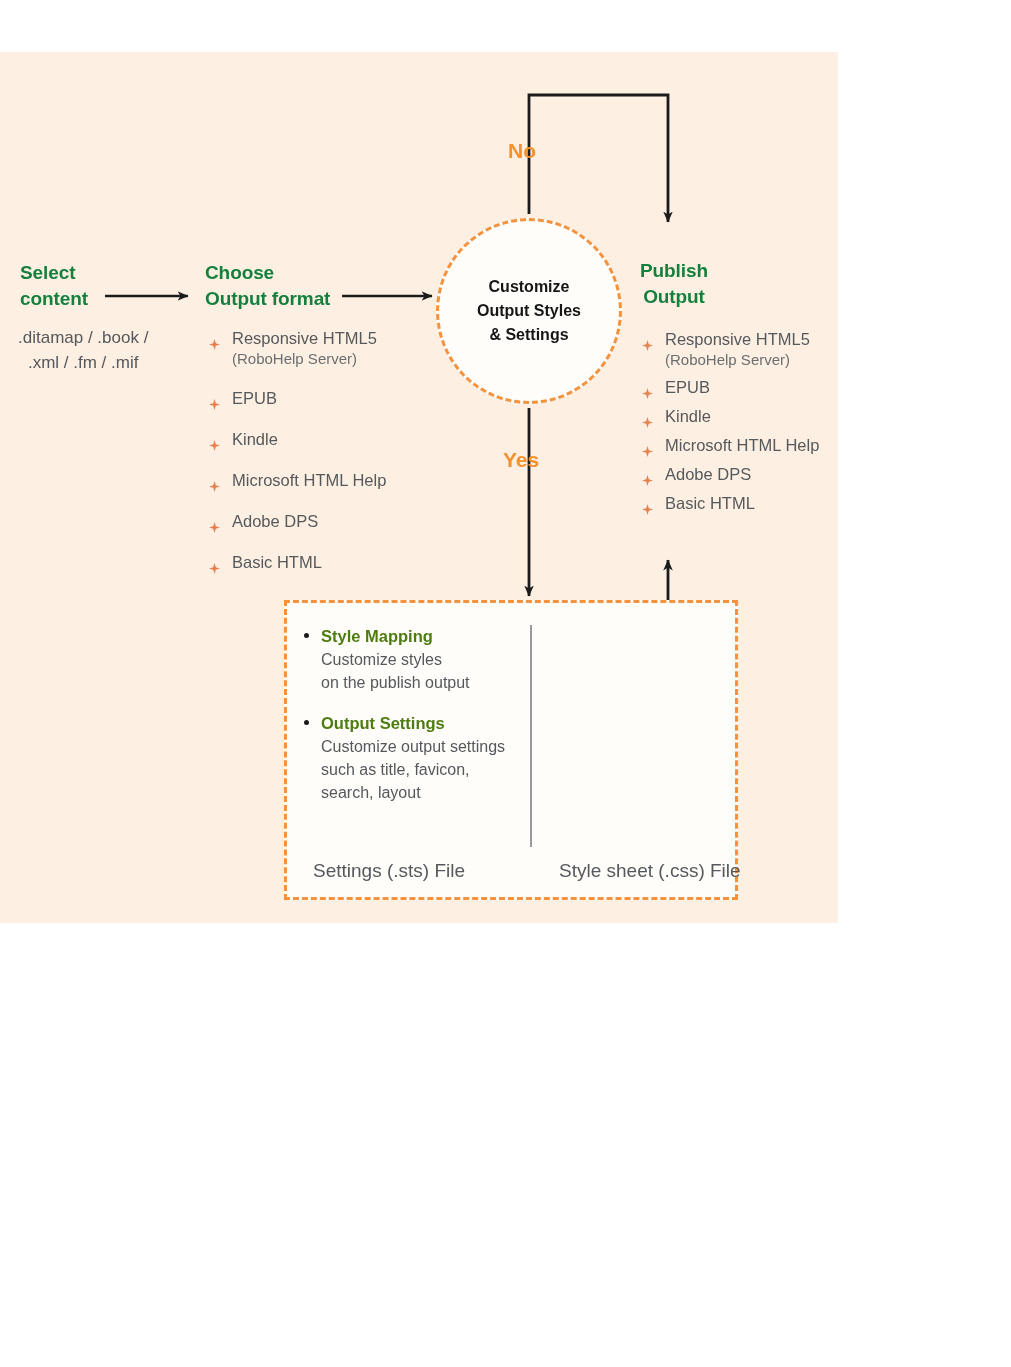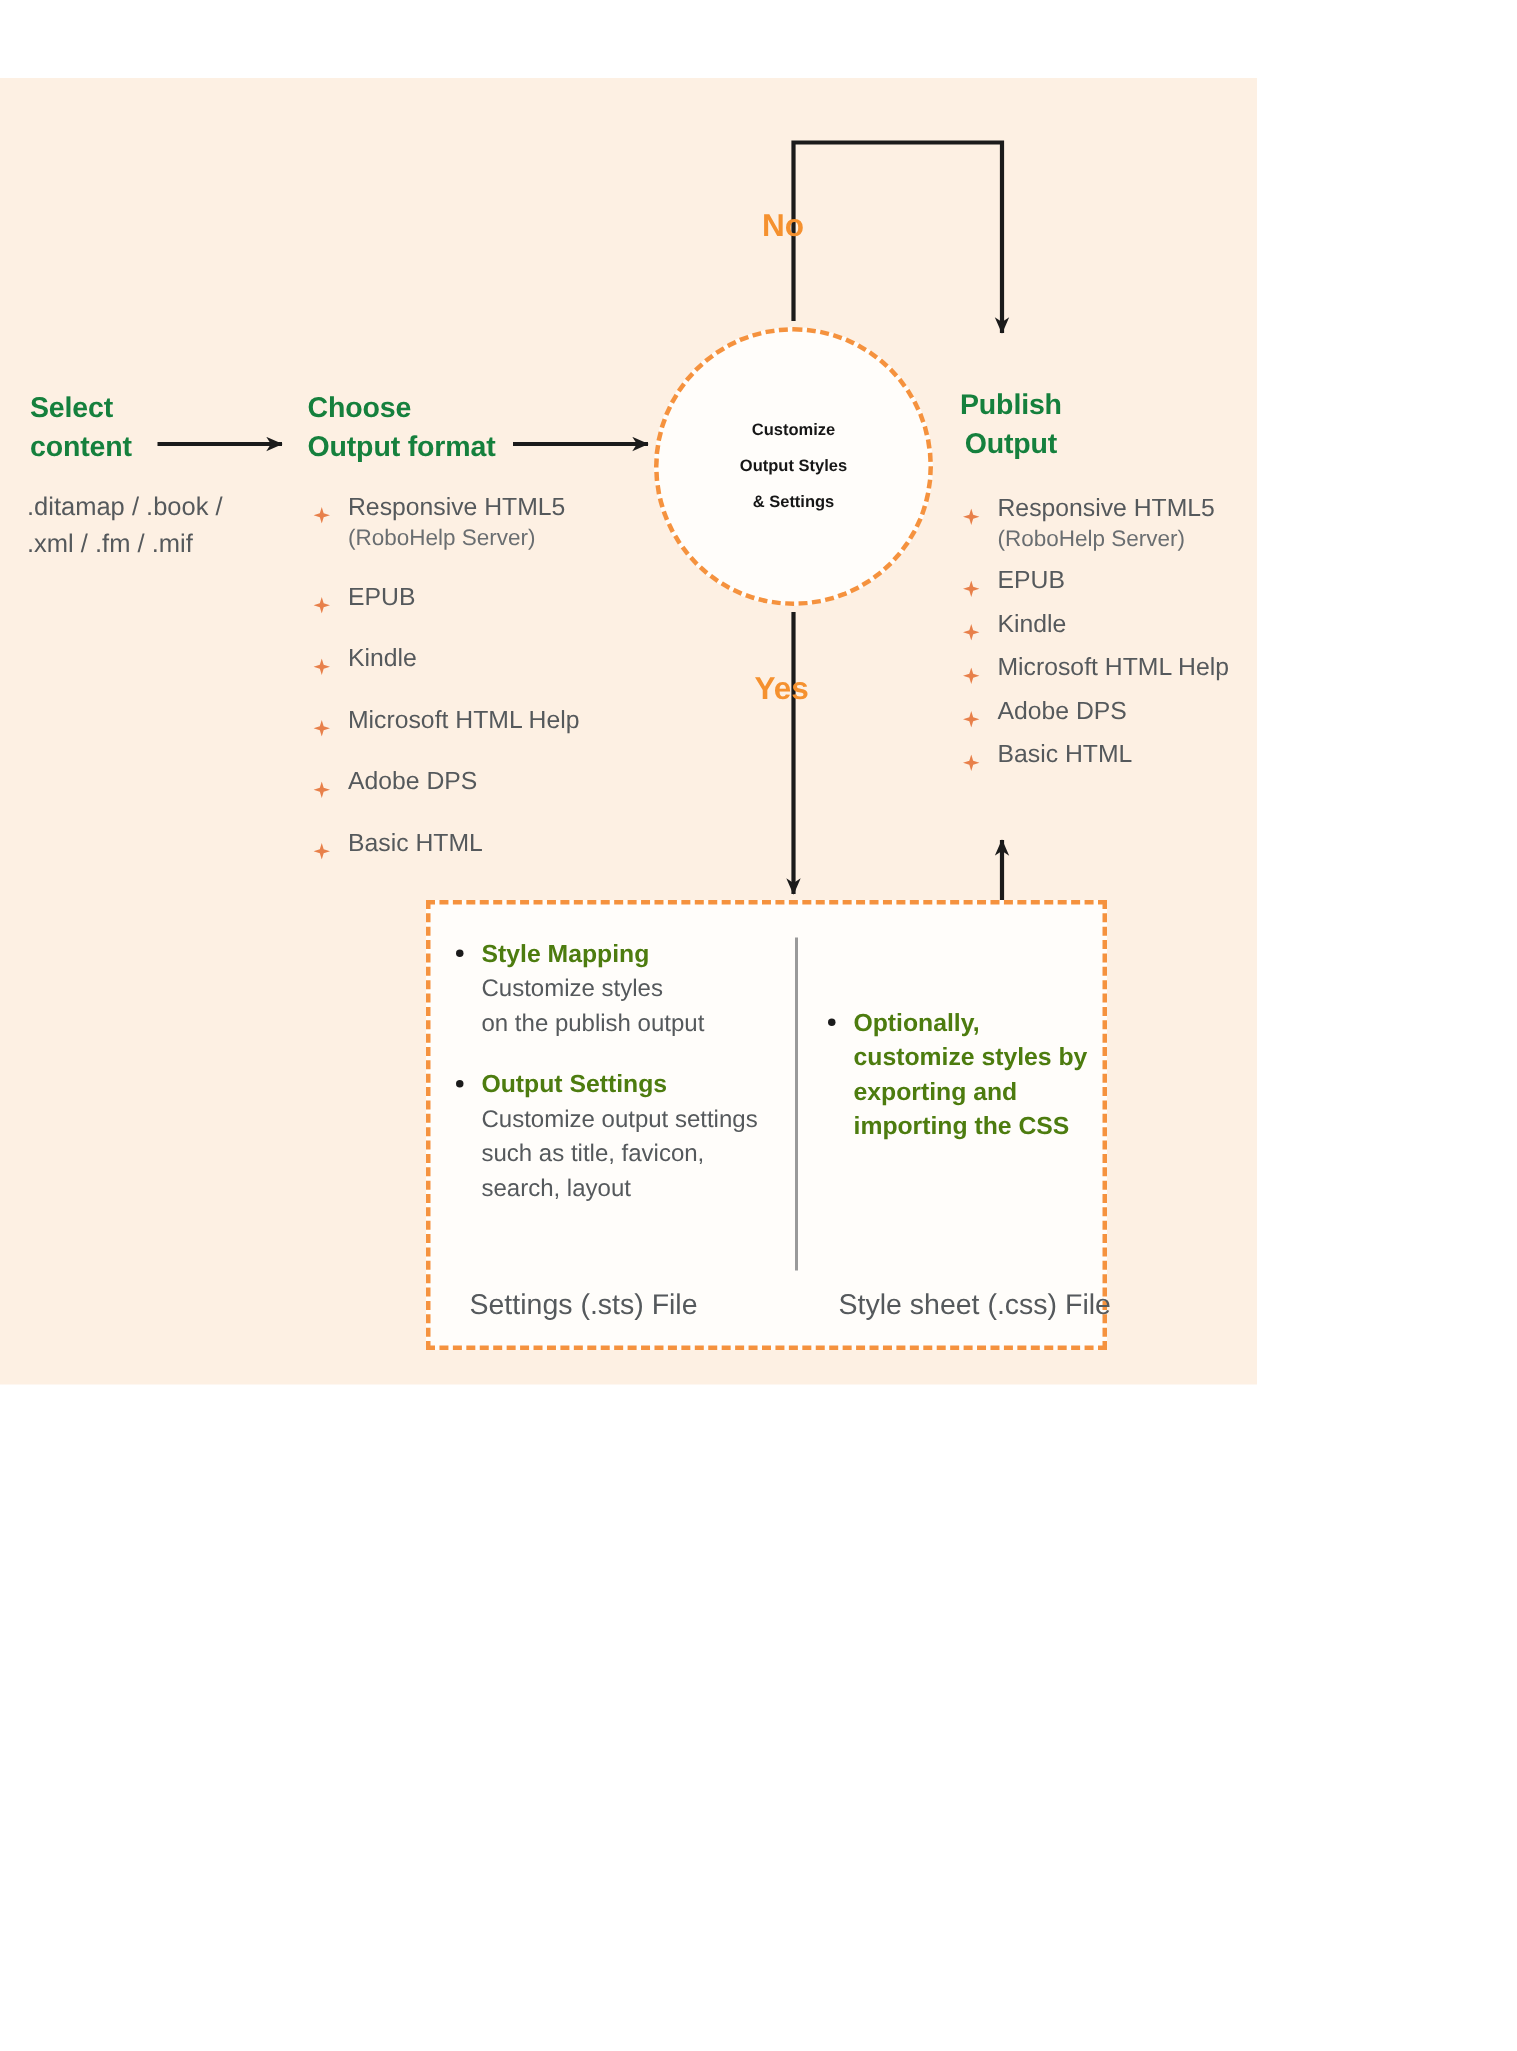--- a/index.html
+++ b/index.html
@@ -92,21 +92,21 @@
     box-sizing: border-box;
   }
   .circle-text {
     position: absolute;
     left: 0;
     top: 50%;
     transform: translateY(-50%);
     width: 100%;
     text-align: center;
     font-weight: bold;
-    font-size: 11px;
+    font-size: 16px;
     line-height: 24px;
     color: #161616;
   }
   .branch-label {
     position: absolute;
     color: #f5912f;
     font-weight: bold;
     font-size: 21px;
   }
   .panel {
@@ -221,21 +221,21 @@
     </g>
     <g>
       <line x1="639" y1="852" x2="639" y2="824" stroke="#f5912f" stroke-width="4" marker-end="url(#ah-orange)"></line>
     </g>
   </svg>
 
   <div class="node-head" style="left:20px; top:260px;">
     <div>Select</div>
     <div>content</div>
   </div>
-  <div class="node-sub" style="left:18px; top:325px;">
+  <div class="node-sub" style="left:18px; top:325px;text-align:center;">
     <div>.ditamap / .book /</div>
     <div>.xml / .fm / .mif</div>
   </div>
 
   <div class="node-head" style="left:205px; top:260px;">
     <div>Choose</div>
     <div>Output format</div>
   </div>
 
   <ul class="fmt-list list-left" style="left:205px; top:328px; width:230px;">
@@ -368,26 +368,18 @@
         <span class="b-body">on the publish output</span>
       </li>
       <li>
         <span class="b-title">Output Settings</span>
         <span class="b-body">Customize output settings</span>
         <span class="b-body">such as title, favicon,</span>
         <span class="b-body">search, layout</span>
       </li>
     </ul>
 
-    <ul class="bullets" style="left:262px; top:68px; width:180px;">
-      <li>
-        <span class="b-title">Optionally,</span>
-        <span class="b-title">customize styles by</span>
-        <span class="b-title">exporting and</span>
-        <span class="b-title">importing the CSS</span>
-      </li>
-    </ul>
   </div>
 
   <div class="file-cap" style="left:313px; top:860px;">Settings (.sts) File</div>
   <div class="file-cap" style="left:559px; top:860px;">Style sheet (.css) File</div>
 
 </div>
 
 </body></html>

